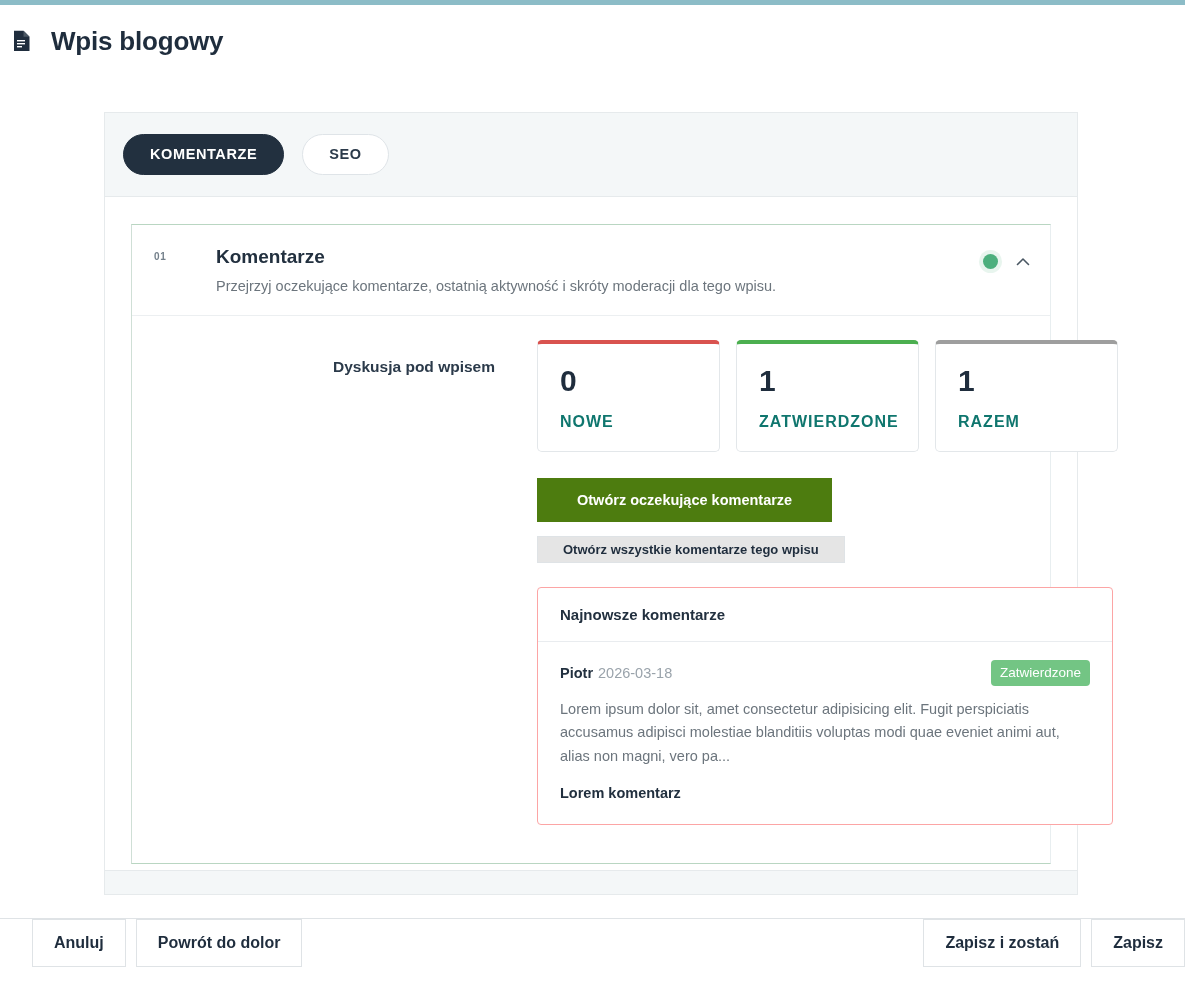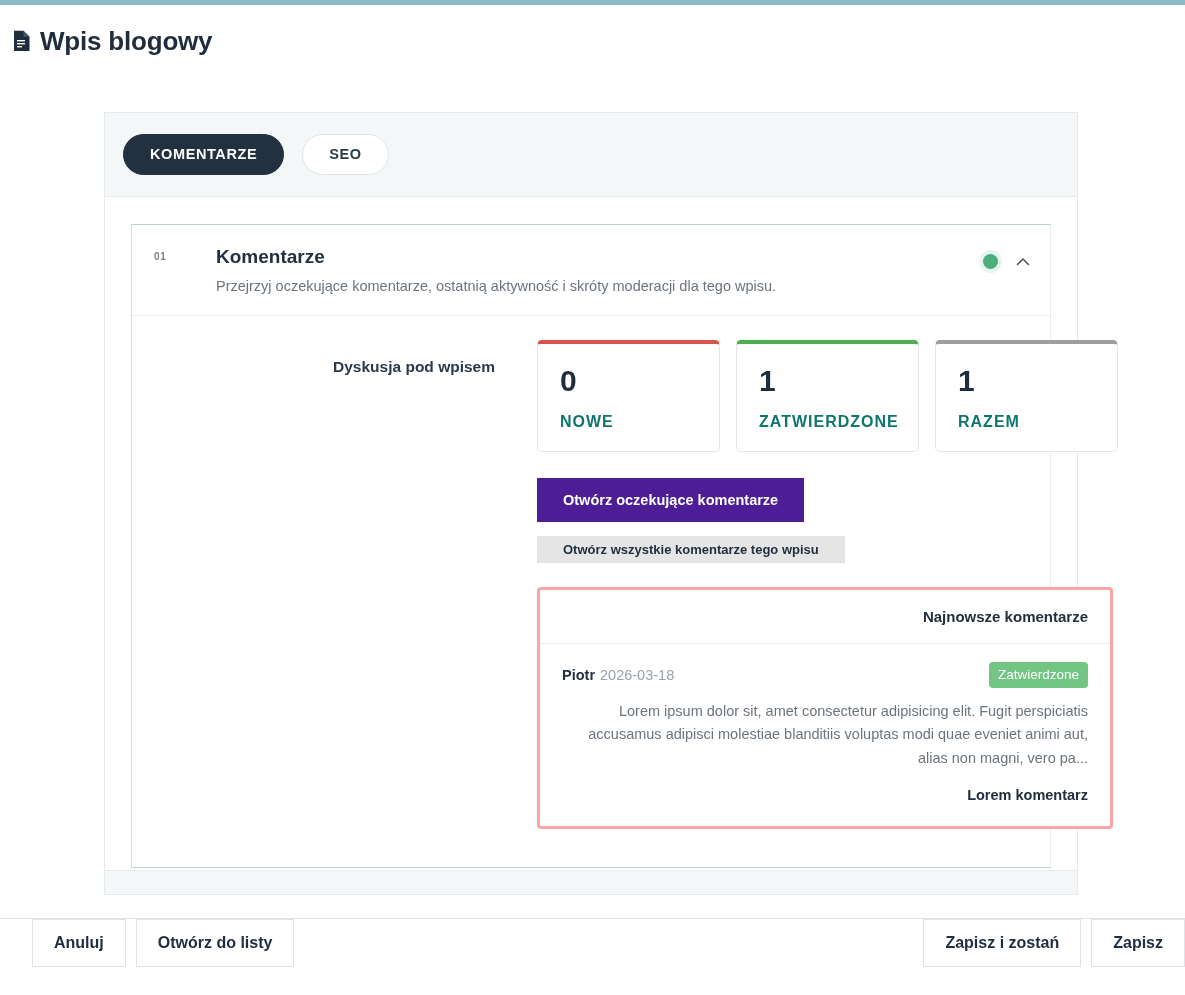--- a/index.html
+++ b/index.html
@@ -18,21 +18,21 @@
   
   .top-accent {
     position: absolute; top: 0; left: 0;
     width: 1185px; height: 5px;
     background: #8cbcc7;
   }
 
   
   .page-head {
     position: absolute; top: 28px; left: 12px;
-    display: flex; align-items: center; gap: 9px;
+    display: flex; align-items: center; gap: 20px;
   }
   .page-head .doc-icon {
     width: 19px; height: 22px; display: block; color: #1f2d3d;
   }
   .page-title {
     font-size: 26px; font-weight: 700; color: #1f2d3d;
     letter-spacing: -0.2px; line-height: 1;
   }
 
   
@@ -152,25 +152,25 @@
     margin-bottom: 17px;
   }
   .stat-label {
     font-size: 16px; font-weight: 700; letter-spacing: 1px;
     color: #0f766e; text-transform: uppercase;
   }
 
   
   .btn-primary-danger {
     display: inline-block;
-    background: #4c1d95;
+    background: #4d7c0f;
     color: #fff;
     border: none;
     font-size: 14.5px; font-weight: 700;
-    padding: 15px 26px;
+    padding: 15px 40px;
     cursor: pointer;
     line-height: 1;
     font-family: inherit;
   }
   .btn-outline {
     display: inline-block;
     background: #e5e5e5;
     color: #1f2d3d;
     border: 1px solid #dfe3e6;
     font-size: 13px; font-weight: 700;
@@ -178,24 +178,23 @@
     cursor: pointer;
     line-height: 1;
     font-family: inherit;
   }
   .action-row { margin-bottom: 14px; }
 
   
   .comments-box {
     margin-top: 24px;
     width: 576px;
-    border: 3px solid #fca5a5;
+    border: 1px solid #fca5a5;
     border-radius: 4px;
     background: #fff;
-    text-align: right;
   }
   .comments-box-head {
     padding: 18px 22px;
     border-bottom: 1px solid #e9ecef;
     font-size: 15px; font-weight: 700; color: #22303f;
   }
   .comment-item { padding: 18px 22px 22px 22px; }
   .comment-meta {
     display: flex; align-items: center; justify-content: space-between;
     margin-bottom: 12px;
@@ -333,21 +332,21 @@
       </div>
     </div>
 
     <div class="panel-footer-strip"></div>
   </div>
 
   <div class="footer-sep"></div>
   <div class="footer">
     <div class="footer-left">
       <button class="btn-footer">Anuluj</button>
-      <button class="btn-footer">Otwórz do listy</button>
+      <button class="btn-footer">Powrót do dolor</button>
     </div>
     <div class="footer-right">
       <button class="btn-footer">Zapisz i zostań</button>
       <button class="btn-footer">Zapisz</button>
     </div>
   </div>
 
 </div>
 
 </body></html>

